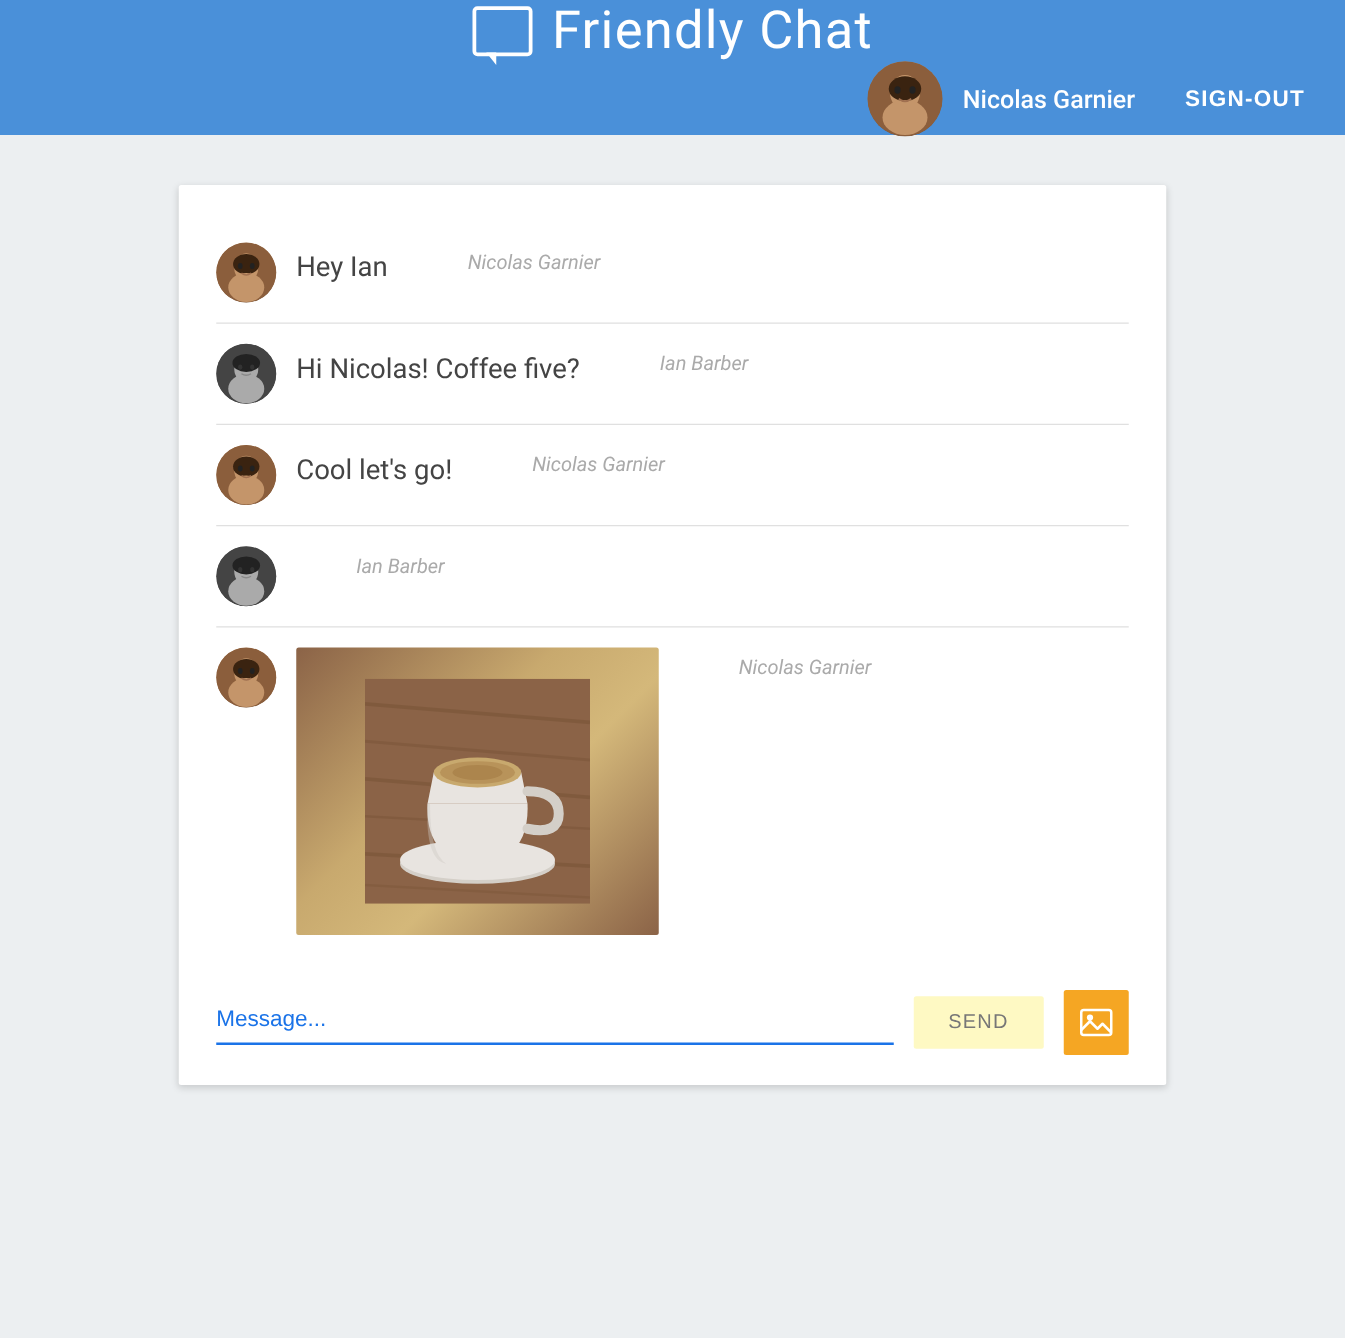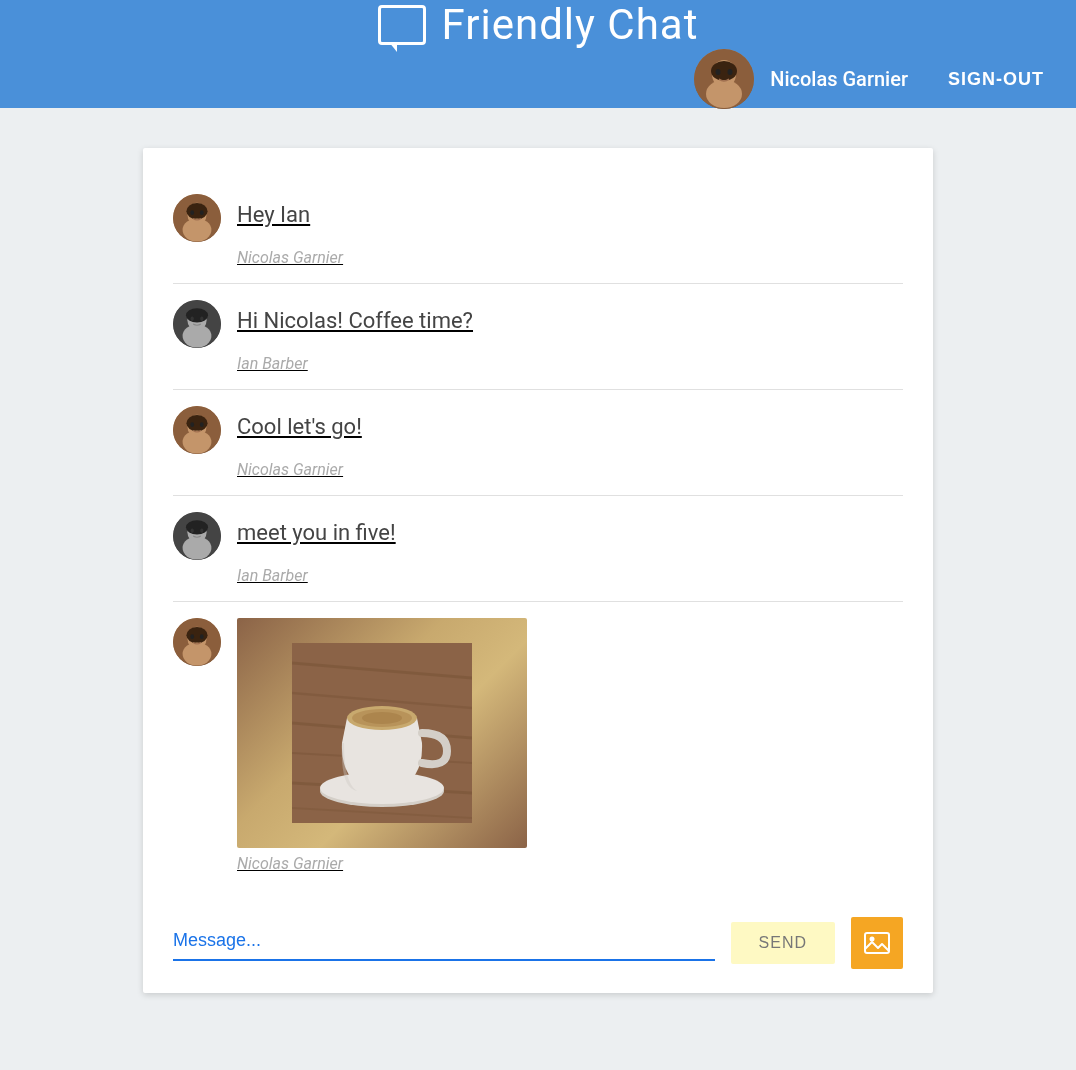--- a/index.html
+++ b/index.html
@@ -113,24 +113,23 @@
       flex-direction: column;
     }
 
     .messages-list {
       flex: 1;
       margin-bottom: 20px;
     }
 
     .message-item {
       display: flex;
-      flex-direction: column;
+      flex-direction: row;
       padding: 16px 0;
       border-bottom: 1px solid #e0e0e0;
-      text-decoration: underline;
     }
 
     .message-item:last-child {
       border-bottom: none;
     }
 
     .message-row {
       display: flex;
       align-items: flex-start;
       gap: 16px;
@@ -305,21 +304,21 @@
               <svg viewBox="0 0 48 48" xmlns="http://www.w3.org/2000/svg">
       <circle cx="24" cy="24" r="24" fill="#444"></circle>
       <ellipse cx="24" cy="20.16" rx="9.600000000000001" ry="11.040000000000001" fill="#aaa"></ellipse>
       <ellipse cx="24" cy="15.36" rx="11.040000000000001" ry="7.199999999999999" fill="#222"></ellipse>
       <ellipse cx="24" cy="36" rx="14.399999999999999" ry="11.52" fill="#aaa"></ellipse>
       <ellipse cx="19.200000000000003" cy="18.72" rx="1.6800000000000002" ry="2.16" fill="#333"></ellipse>
       <ellipse cx="28.799999999999997" cy="18.72" rx="1.6800000000000002" ry="2.16" fill="#333"></ellipse>
       <path d="M20.16 24 Q24 26.400000000000002 27.839999999999996 24" stroke="#888" stroke-width="1.056" fill="none"></path>
     </svg>
             </div>
-          <span class="msg-text">Hi Nicolas! Coffee time?</span>
+          <span class="msg-text">Hi Nicolas! Coffee five?</span>
         </div>
         <div class="msg-sender">Ian Barber</div>
       </div>
         <div class="message-item">
         <div class="message-row">
           <div class="msg-avatar nicolas-avatar">
               <svg viewBox="0 0 48 48" xmlns="http://www.w3.org/2000/svg">
       <circle cx="24" cy="24" r="24" fill="#8B5E3C"></circle>
       <ellipse cx="24" cy="20.16" rx="9.600000000000001" ry="11.52" fill="#c4956a"></ellipse>
       <ellipse cx="24" cy="17.28" rx="10.56" ry="8.16" fill="#3a2310"></ellipse>
@@ -339,21 +338,20 @@
               <svg viewBox="0 0 48 48" xmlns="http://www.w3.org/2000/svg">
       <circle cx="24" cy="24" r="24" fill="#444"></circle>
       <ellipse cx="24" cy="20.16" rx="9.600000000000001" ry="11.040000000000001" fill="#aaa"></ellipse>
       <ellipse cx="24" cy="15.36" rx="11.040000000000001" ry="7.199999999999999" fill="#222"></ellipse>
       <ellipse cx="24" cy="36" rx="14.399999999999999" ry="11.52" fill="#aaa"></ellipse>
       <ellipse cx="19.200000000000003" cy="18.72" rx="1.6800000000000002" ry="2.16" fill="#333"></ellipse>
       <ellipse cx="28.799999999999997" cy="18.72" rx="1.6800000000000002" ry="2.16" fill="#333"></ellipse>
       <path d="M20.16 24 Q24 26.400000000000002 27.839999999999996 24" stroke="#888" stroke-width="1.056" fill="none"></path>
     </svg>
             </div>
-          <span class="msg-text">meet you in five!</span>
         </div>
         <div class="msg-sender">Ian Barber</div>
       </div>
         <div class="message-item">
         <div class="message-row">
           <div class="msg-avatar nicolas-avatar">
               <svg viewBox="0 0 48 48" xmlns="http://www.w3.org/2000/svg">
       <circle cx="24" cy="24" r="24" fill="#8B5E3C"></circle>
       <ellipse cx="24" cy="20.16" rx="9.600000000000001" ry="11.52" fill="#c4956a"></ellipse>
       <ellipse cx="24" cy="17.28" rx="10.56" ry="8.16" fill="#3a2310"></ellipse>

